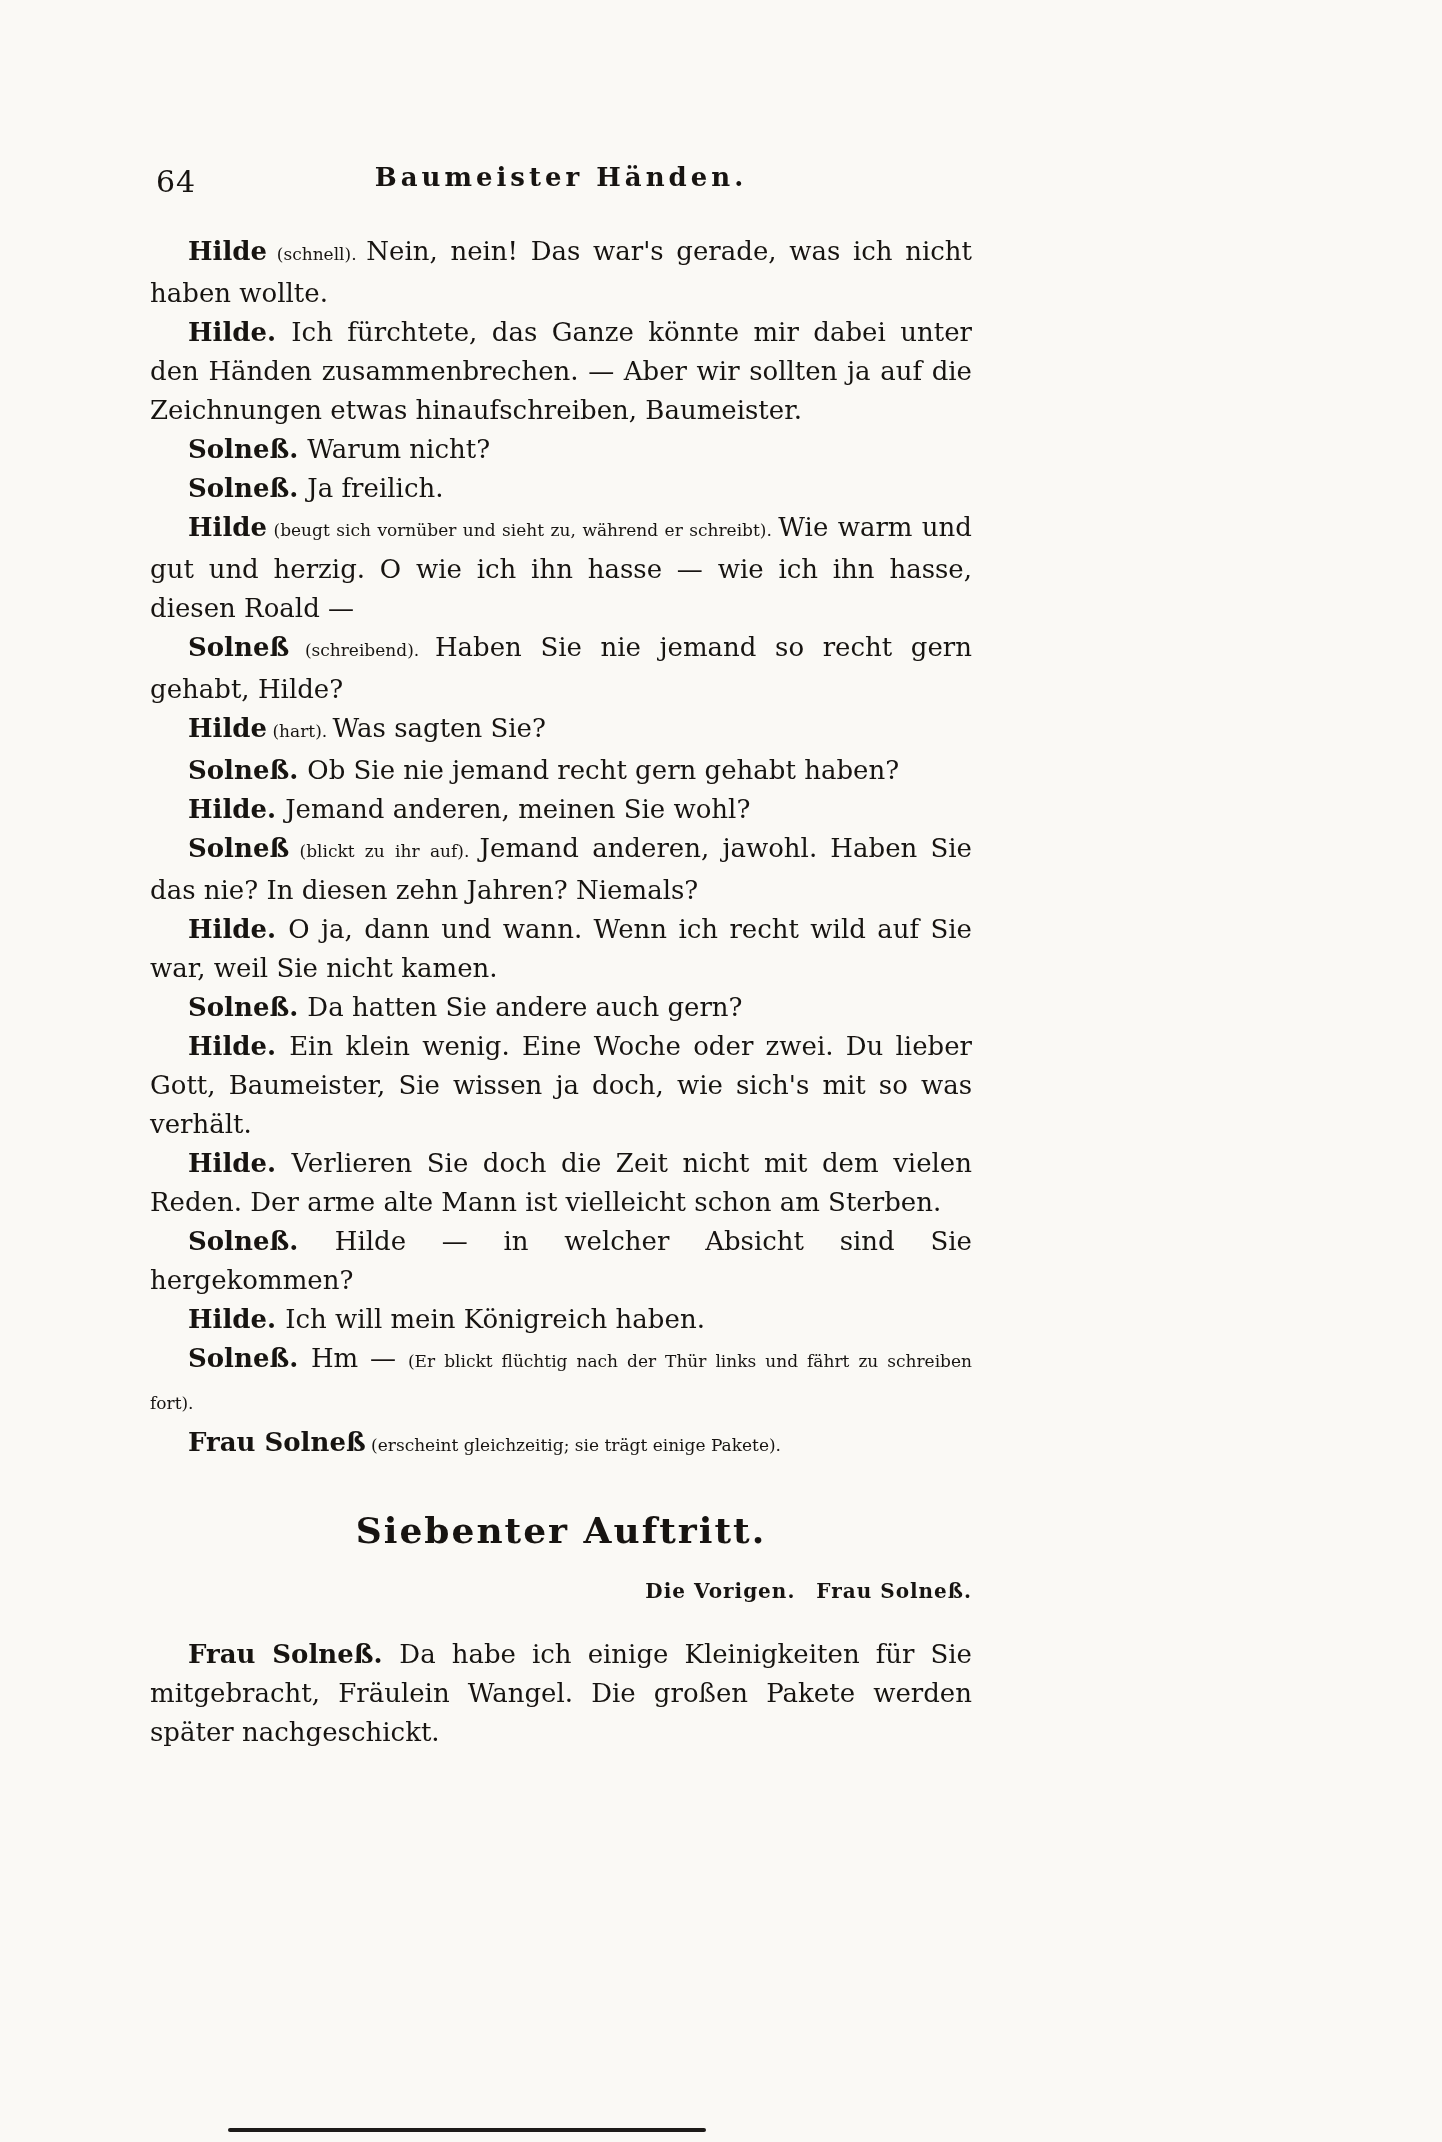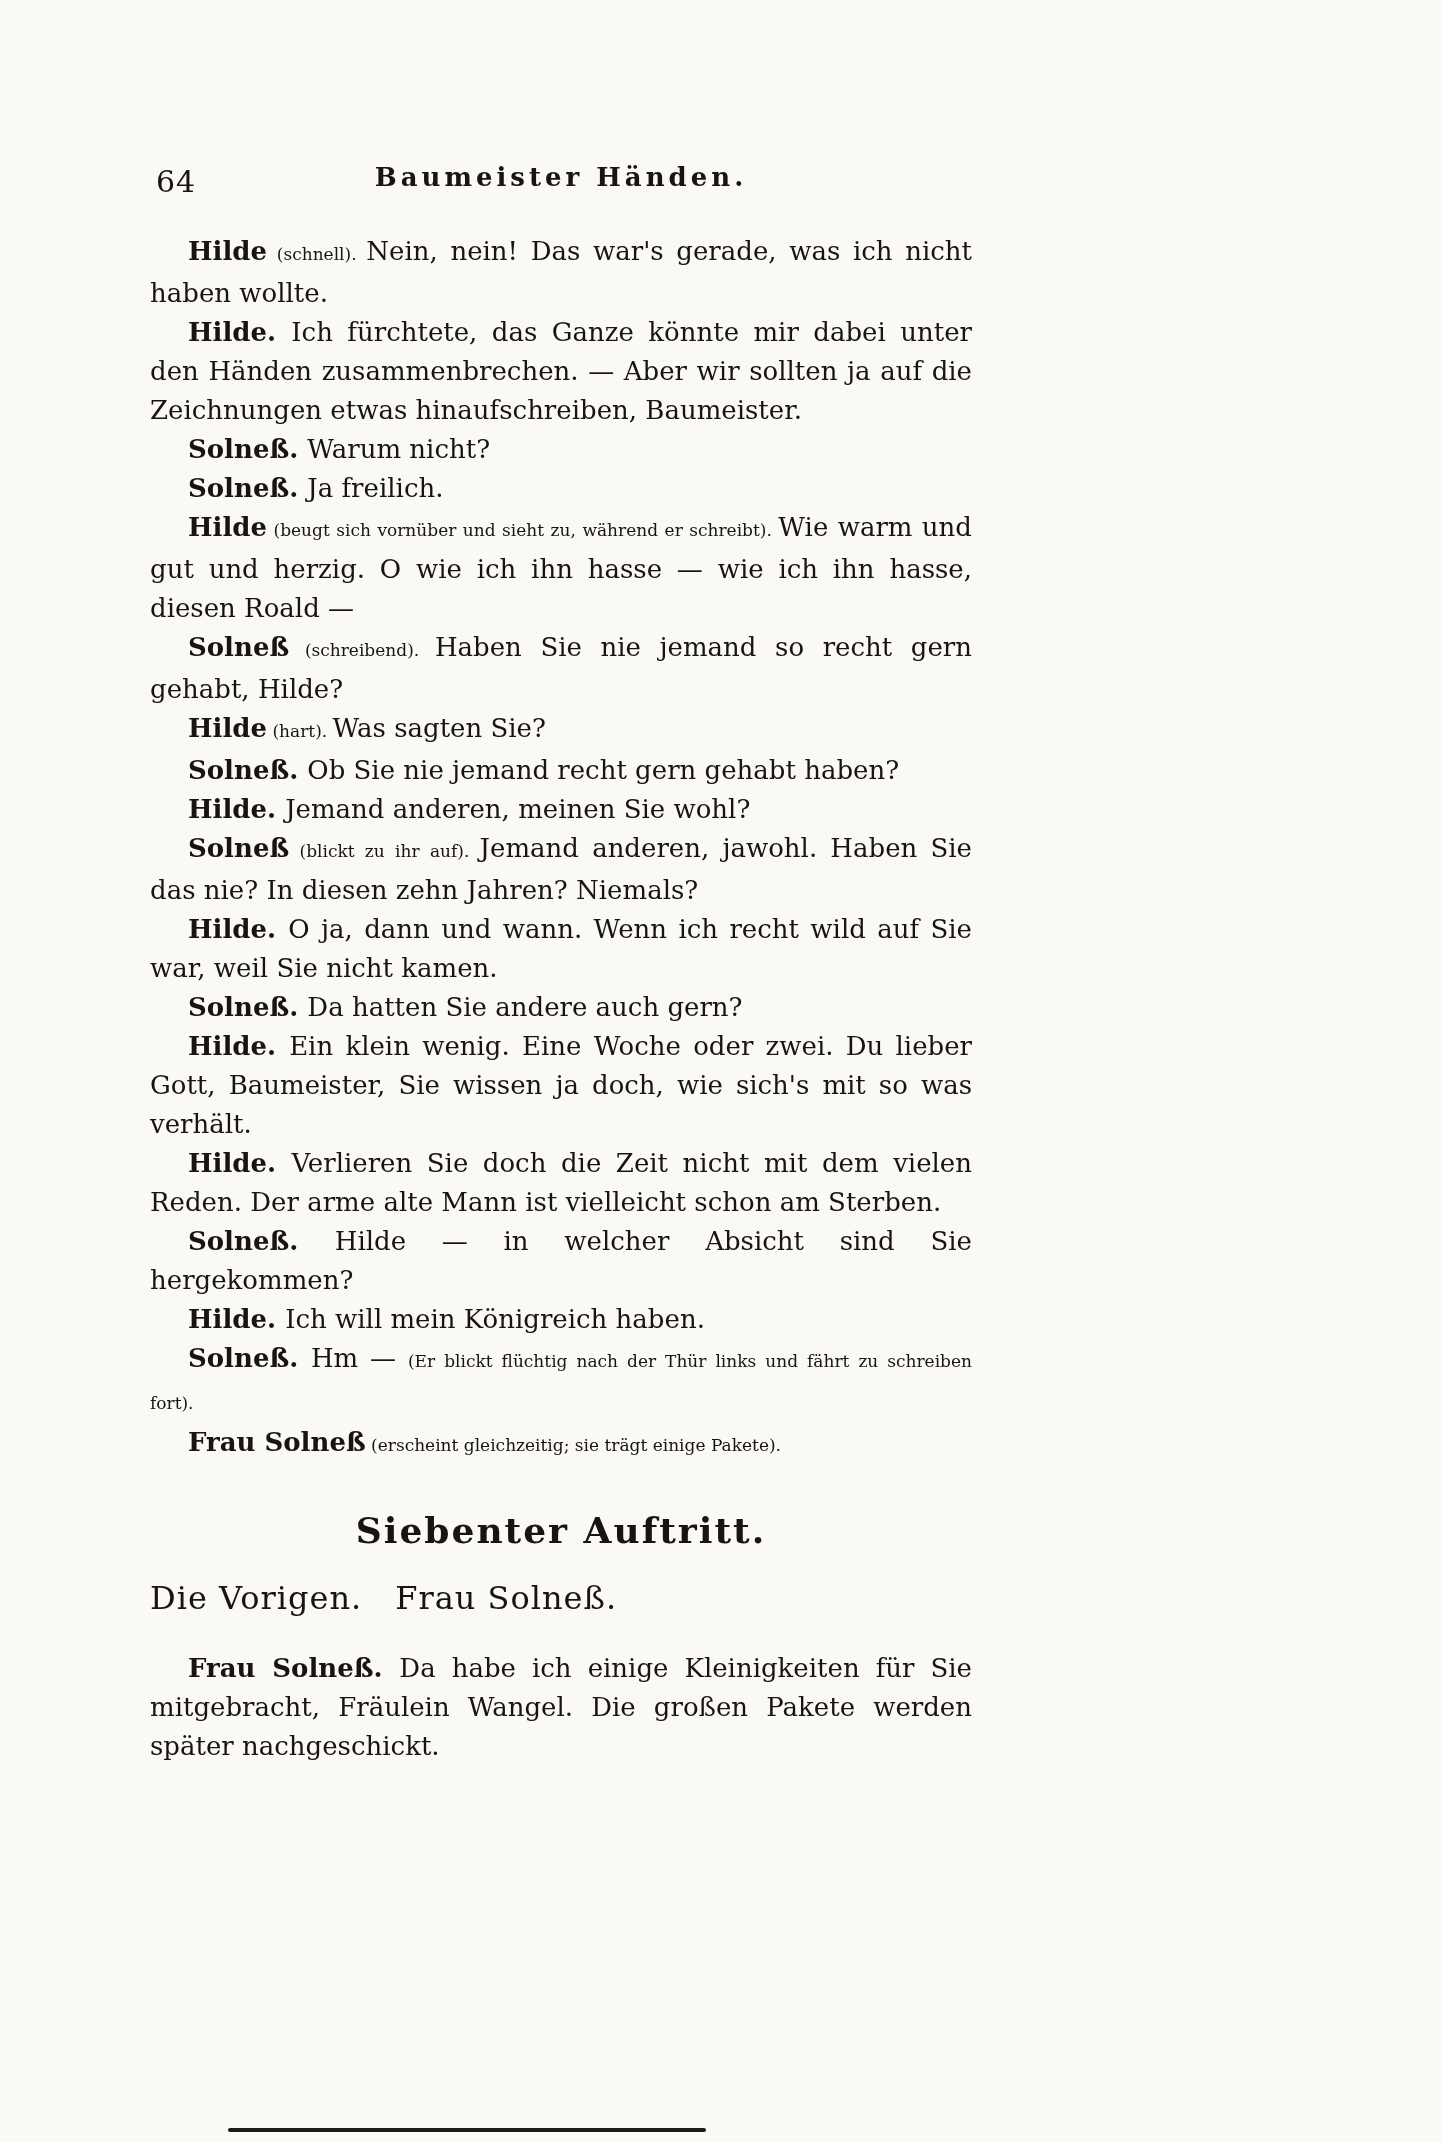--- a/index.html
+++ b/index.html
@@ -55,23 +55,23 @@
   .t-body    { }
 
   .scene-heading {
     text-align: center;
     font-size: 36px;
     font-weight: bold;
     letter-spacing: 2px;
     margin-top: 44px;
   }
   .scene-subheading {
-    text-align: left;
-    font-size: 32px;
-    font-weight: normal;
+    text-align: right;
+    font-size: 20px;
+    font-weight: bold;
     letter-spacing: 1px;
     margin-top: 28px;
     margin-bottom: 32px;
   }
 
   .bottom-artifact {
     position: absolute;
     left: 228px;
     bottom: 10px;
     width: 478px;

